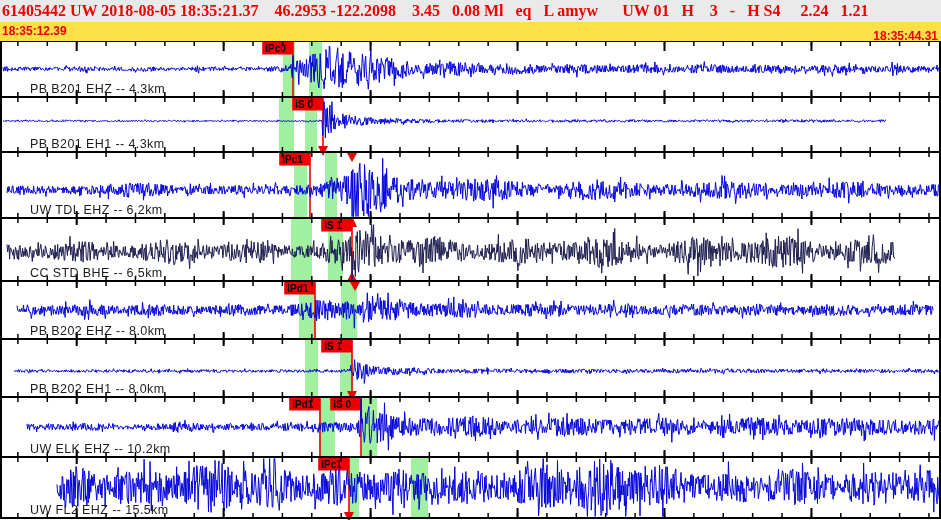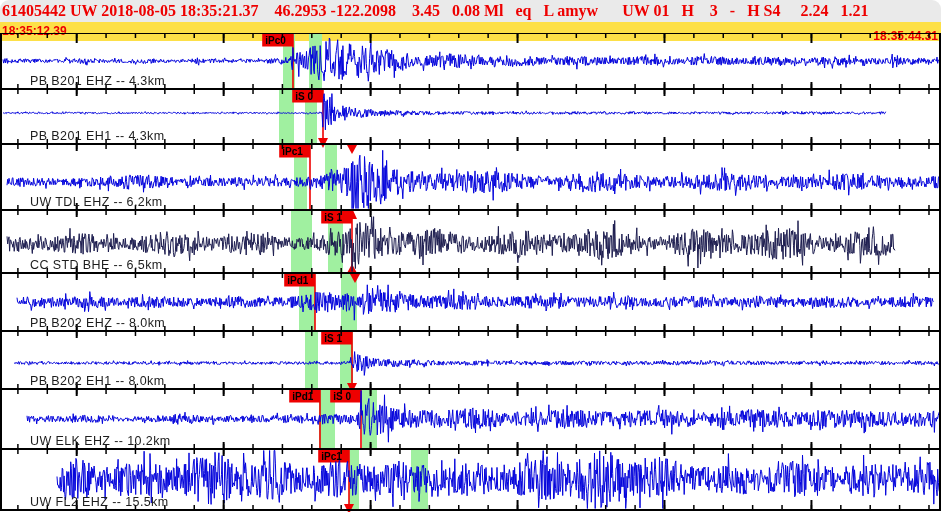--- a/index.html
+++ b/index.html
@@ -1,26 +1,26 @@
 <!DOCTYPE html>
 <html><head>
 <meta charset="utf-8">
 <style>
   html,body{margin:0;padding:0;background:#fff;}
   #app{position:relative;width:941px;height:520px;overflow:hidden;background:#fff;
-       font-family:"Liberation Sans",sans-serif;border-radius:9px;}
+       font-family:"Liberation Sans",sans-serif;}
   #hdr1{position:absolute;left:0;top:0;width:941px;height:22px;background:#eaeaea;
         color:#ee0000;font-family:"Liberation Serif",serif;font-weight:bold;
         font-size:16px;line-height:21px;white-space:pre;padding-left:2px;box-sizing:border-box;}
   #hdr2{position:absolute;left:0;top:22px;width:941px;height:19px;background:#fde047;
         color:#ee0000;font-weight:bold;font-size:12px;line-height:17px;}
   #hdr2 .t-left{position:absolute;left:2px;top:1px;white-space:pre;}
   #hdr2 .t-center{position:absolute;left:0;top:1px;width:100%;text-align:center;white-space:pre;}
   #hdr2 .t-right{position:absolute;right:3px;top:6px;white-space:pre;}
-  #traceArea{position:absolute;left:0;top:33px;width:941px;height:479px;}
+  #traceArea{position:absolute;left:0;top:41px;width:941px;height:479px;}
 </style>
 </head>
 <body>
 
 <div id="app">
   <div id="hdr1">61405442 UW 2018-08-05 18:35:21.37    46.2953 -122.2098    3.45   0.08 Ml   eq   L amyw      UW 01   H    3   -   H S4     2.24   1.21</div>
   <div id="hdr2">
     <span class="t-left">18:35:12.39</span>
     <span class="t-right">18:35:44.31</span>
   </div>

